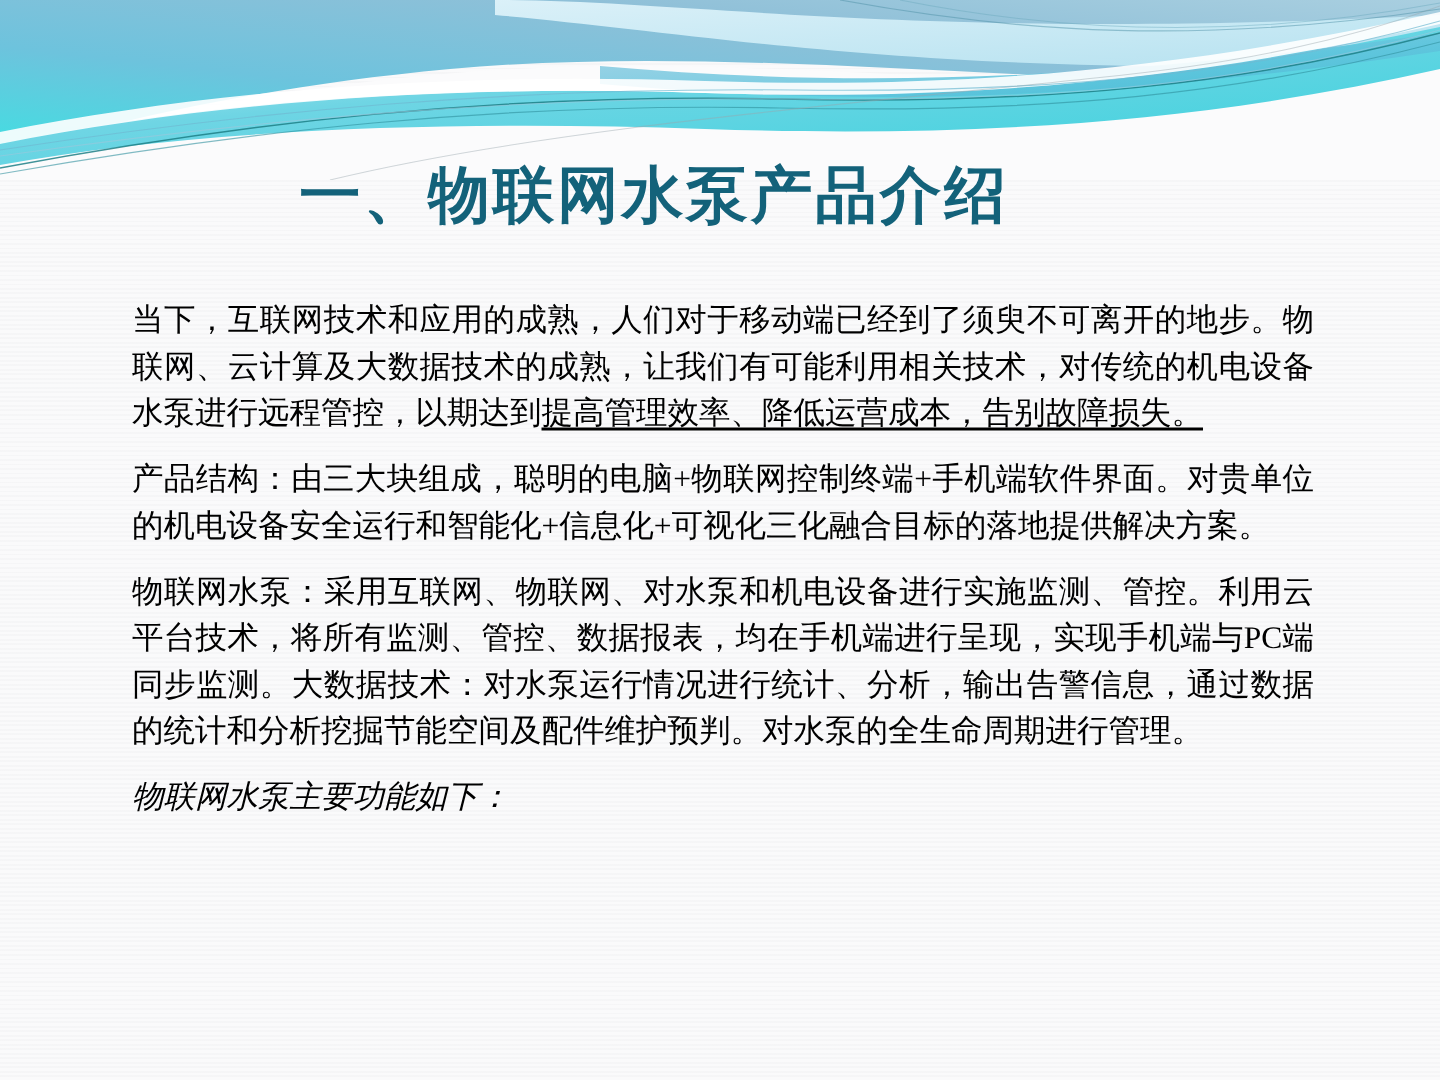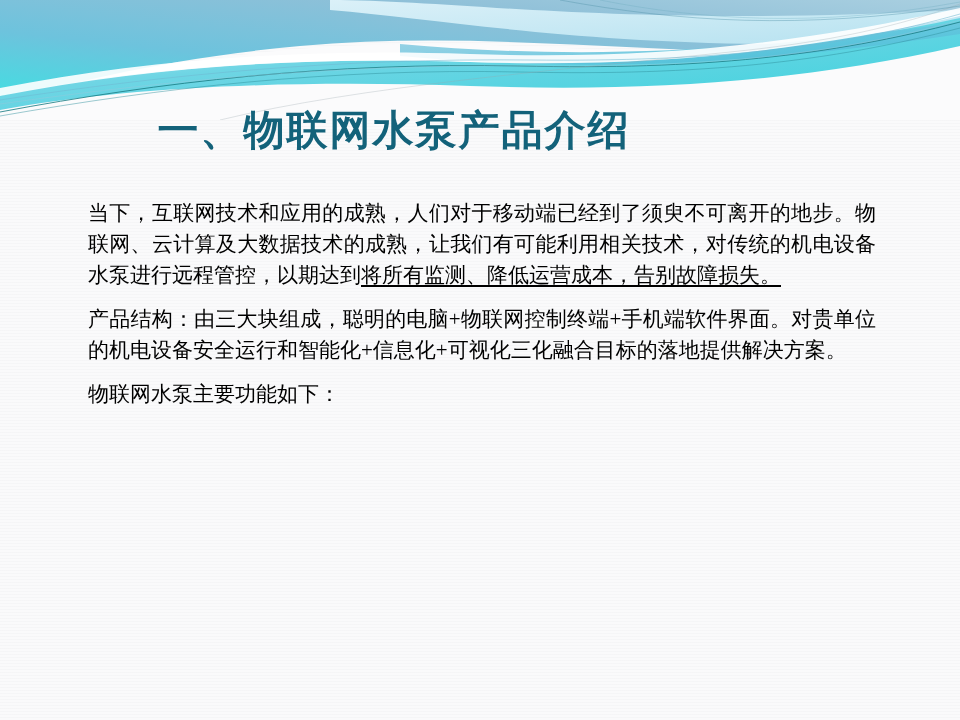--- a/index.html
+++ b/index.html
@@ -40,40 +40,41 @@
     top: 108px;
     width: 788px;
     text-align: center;
     font-family: "DejaVu Sans", "Liberation Sans", sans-serif;
     font-weight: bold;
     font-size: 41px;
     letter-spacing: 2px;
     color: #13627a;
     line-height: 1.1;
     white-space: nowrap;
+    padding-left: 42px;
   }
 
   
   #body-content {
     position: absolute;
     left: 88px;
     top: 198px;
     width: 788px;
   }
   .para {
     font-family: "Liberation Serif", "DejaVu Serif", serif;
     font-size: 21px;
     line-height: 31px;
     color: #000000;
     text-align: justify;
     text-justify: inter-ideograph;
     margin: 0 0 13px 0;
     letter-spacing: 0px;
   }
-  .para:last-child { margin-bottom: 11px; }
+  .para:last-child { margin-bottom: 11px; font-style: italic; }
   .u { text-decoration: underline; text-underline-offset: 3px; }
 </style>
 </head>
 <body>
 
 <div id="slide" style="background-color: rgb(250, 250, 251);">
 
   <div id="header-wave">
     <svg width="960" height="120" viewBox="0 0 960 120" xmlns="http://www.w3.org/2000/svg">
       <defs>
@@ -119,18 +120,19 @@
       <path d="M0,104 C170,80 340,64 530,66 C710,68 840,54 960,20" fill="none" stroke="#9bc8dc" stroke-width="0.7" opacity="0.6"></path>
       <path d="M220,120 C360,86 560,70 730,52 C830,42 900,26 960,4" fill="none" stroke="#9aa6ad" stroke-width="0.7" opacity="0.45"></path>
       <path d="M560,0 C680,22 800,30 960,6" fill="none" stroke="#4f92a8" stroke-width="0.8" opacity="0.5"></path>
       <path d="M600,0 C700,20 820,28 960,2" fill="none" stroke="#6aa8bc" stroke-width="0.7" opacity="0.45"></path>
     </svg>
   </div>
 
   <div id="slide-title" style="color: rgb(19, 98, 122);">一、物联网水泵产品介绍</div>
 
   <div id="body-content">
-    <p class="para"><span>当下，互联网技术和应用的成熟，人们对于移动端已经到了须臾不可离开的地步。物联网、云计算及大数据技术的成熟，让我们有可能利用相关技术，对传统的机电设备水泵进行远程管控，以期达到</span><span class="u">将所有监测、降低运营成本，告别故障损失。</span></p>
+    <p class="para"><span>当下，互联网技术和应用的成熟，人们对于移动端已经到了须臾不可离开的地步。物联网、云计算及大数据技术的成熟，让我们有可能利用相关技术，对传统的机电设备水泵进行远程管控，以期达到</span><span class="u">提高管理效率、降低运营成本，告别故障损失。</span></p>
     <p class="para"><span>产品结构：由三大块组成，聪明的电脑+物联网控制终端+手机端软件界面。对贵单位的机电设备安全运行和智能化+信息化+可视化三化融合目标的落地提供解决方案。</span></p>
+    <p class="para"><span>物联网水泵：采用互联网、物联网、对水泵和机电设备进行实施监测、管控。利用云平台技术，将所有监测、管控、数据报表，均在手机端进行呈现，实现手机端与PC端同步监测。大数据技术：对水泵运行情况进行统计、分析，输出告警信息，通过数据的统计和分析挖掘节能空间及配件维护预判。对水泵的全生命周期进行管理。</span></p>
     <p class="para"><span>物联网水泵主要功能如下：</span></p>
   </div>
 
 </div>
 
 </body></html>

